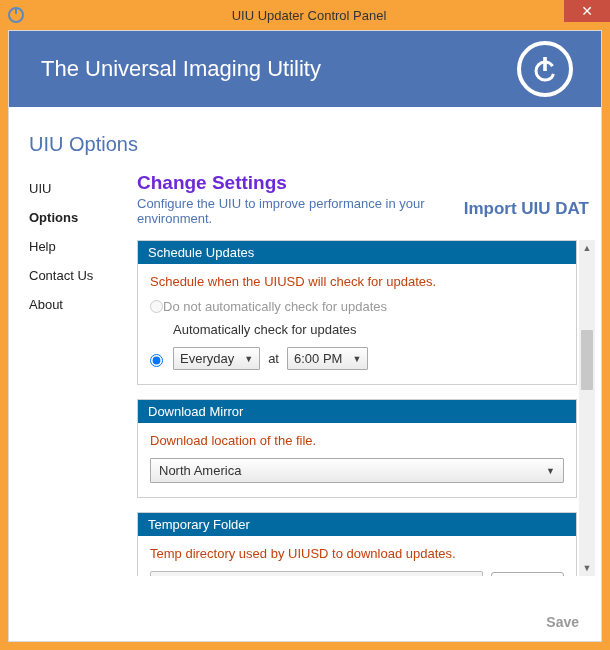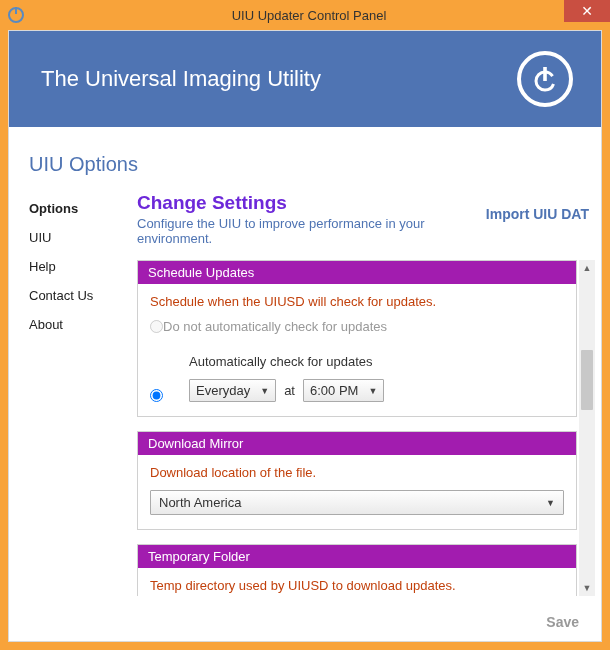--- a/index.html
+++ b/index.html
@@ -54,21 +54,21 @@
     line-height: 1;
     cursor: pointer;
   }
   .window {
     position: absolute;
     left: 8px; right: 8px; bottom: 8px; top: 30px;
     background: #fff;
     border: 1px solid #d9d9d9;
   }
   .header {
-    height: 96px;
+    height: 76px;
     background: #4f74b3;
     color: #fff;
     display: flex;
     align-items: center;
     justify-content: space-between;
     padding: 0 28px 0 32px;
   }
   .header-title {
     font-size: 22px;
     font-weight: 300;
@@ -124,22 +124,22 @@
     font-weight: 700;
   }
   .section-sub {
     color: #4f74b3;
     font-size: 13px;
     margin-top: 2px;
   }
   .import-link {
     color: #4f74b3;
     font-weight: 700;
-    font-size: 14px;
-    margin-top: 14px;
+    font-size: 17px;
+    margin-top: 27px;
     cursor: pointer;
     white-space: nowrap;
   }
   .scrollarea {
     margin-top: 14px;
     height: 336px;
     overflow: hidden;
     position: relative;
     padding-right: 18px;
   }
@@ -168,21 +168,21 @@
     cursor: pointer;
   }
   .scrollbar-arrow.up { top: 0; }
   .scrollbar-arrow.down { bottom: 0; }
   .panel {
     border: 1px solid #d0d0d0;
     margin-bottom: 14px;
     background: #fff;
   }
   .panel-head {
-    background: #a21caf;
+    background: #0369a1;
     color: #fff;
     font-size: 13px;
     padding: 4px 10px;
   }
   .panel-body {
     padding: 10px 12px 14px 12px;
   }
   .desc {
     font-size: 13px;
     color: #c2410c;
@@ -191,23 +191,23 @@
   .radio-row {
     display: flex;
     align-items: center;
     margin: 6px 0;
     font-size: 13px;
   }
   .radio-row.disabled { color: #999; }
   .radio-row input[type=radio] { margin: 0; }
   .auto-block {
     display: flex;
-    align-items: flex-end;
-    gap: 26px;
-    margin-top: 20px;
+    align-items: center;
+    gap: 10px;
+    margin-top: 8px;
   }
   .auto-content { flex: 1; }
   .sel-row {
     display: flex;
     align-items: center;
     gap: 8px;
     margin-top: 10px;
   }
   select, .combo {
     font-family: inherit;
@@ -286,22 +286,22 @@
         <circle cx="15" cy="17" r="9" fill="none" stroke="#fff" stroke-width="3" stroke-dasharray="48 10" stroke-dashoffset="-3"></circle>
         <rect x="13.2" y="3" width="3.6" height="14" fill="#fff"></rect>
       </svg>
     </div>
   </div>
 
   <div class="page-title">UIU Options</div>
 
   <div class="body">
     <div class="sidebar">
+      <div class="sidebar-item"><span>UIU</span></div>
       <div class="sidebar-item active"><span>Options</span></div>
-      <div class="sidebar-item"><span>UIU</span></div>
       <div class="sidebar-item"><span>Help</span></div>
       <div class="sidebar-item"><span>Contact Us</span></div>
       <div class="sidebar-item"><span>About</span></div>
     </div>
 
     <div class="main">
       <div class="main-header">
         <div>
           <div class="section-title">Change Settings</div>
           <div class="section-sub">Configure the UIU to improve performance in your environment.</div>

